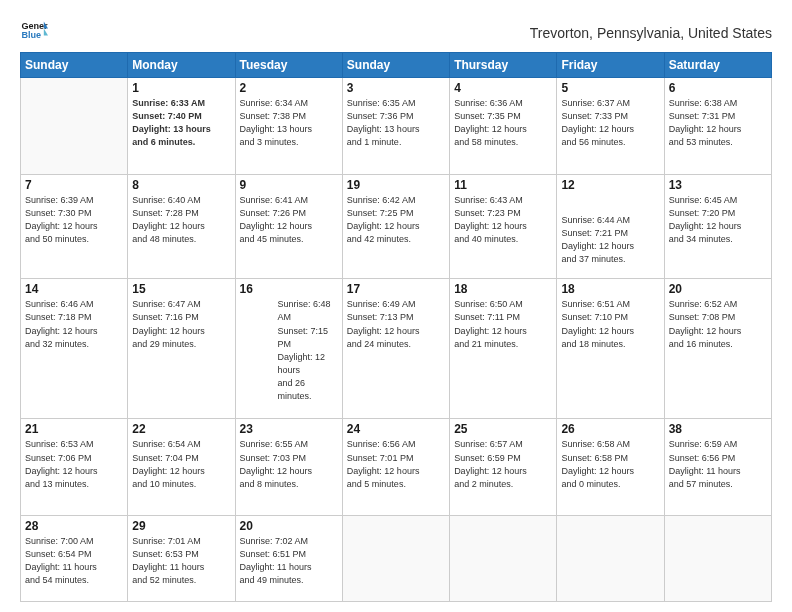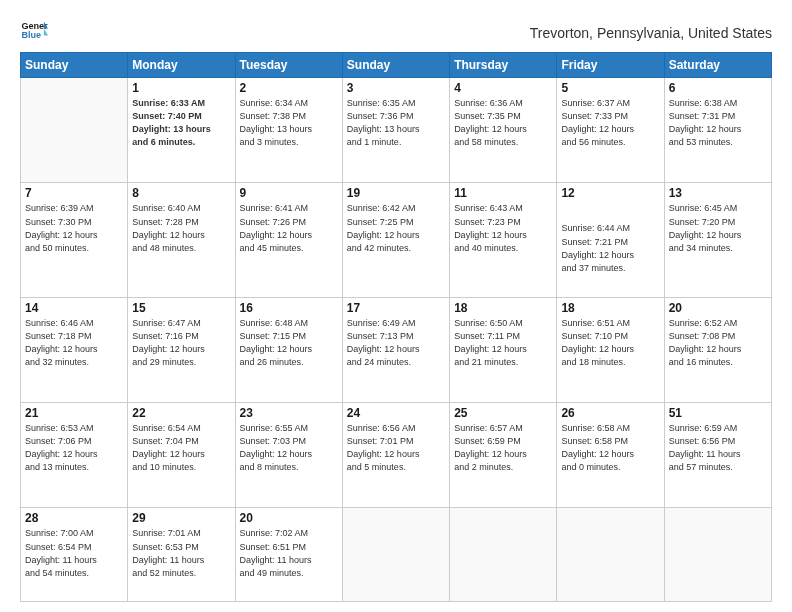--- a/index.html
+++ b/index.html
@@ -225,21 +225,21 @@
           </td>
           <td>
             <span class="day-num">15</span>
             <div class="day-info" style="white-space: pre-line;">Sunrise: 6:47 AM
 Sunset: 7:16 PM
 Daylight: 12 hours
 and 29 minutes.</div>
           </td>
           <td>
             <span class="day-num">16</span>
-            <div class="day-info" style="white-space: pre-line;">Sunrise: 6:48 AM
+            <div class="day-info" style="white-space: pre-line; margin-left: 38px;">Sunrise: 6:48 AM
 Sunset: 7:15 PM
 Daylight: 12 hours
 and 26 minutes.</div>
           </td>
           <td>
             <span class="day-num">17</span>
             <div class="day-info" style="white-space: pre-line;">Sunrise: 6:49 AM
 Sunset: 7:13 PM
 Daylight: 12 hours
 and 24 minutes.</div>
@@ -303,21 +303,21 @@
 and 2 minutes.</div>
           </td>
           <td>
             <span class="day-num">26</span>
             <div class="day-info" style="white-space: pre-line;">Sunrise: 6:58 AM
 Sunset: 6:58 PM
 Daylight: 12 hours
 and 0 minutes.</div>
           </td>
           <td>
-            <span class="day-num">51</span>
+            <span class="day-num">38</span>
             <div class="day-info" style="white-space: pre-line;">Sunrise: 6:59 AM
 Sunset: 6:56 PM
 Daylight: 11 hours
 and 57 minutes.</div>
           </td>
         </tr>
         <tr class="last-row">
           <td>
             <span class="day-num">28</span>
             <div class="day-info" style="white-space: pre-line;">Sunrise: 7:00 AM

